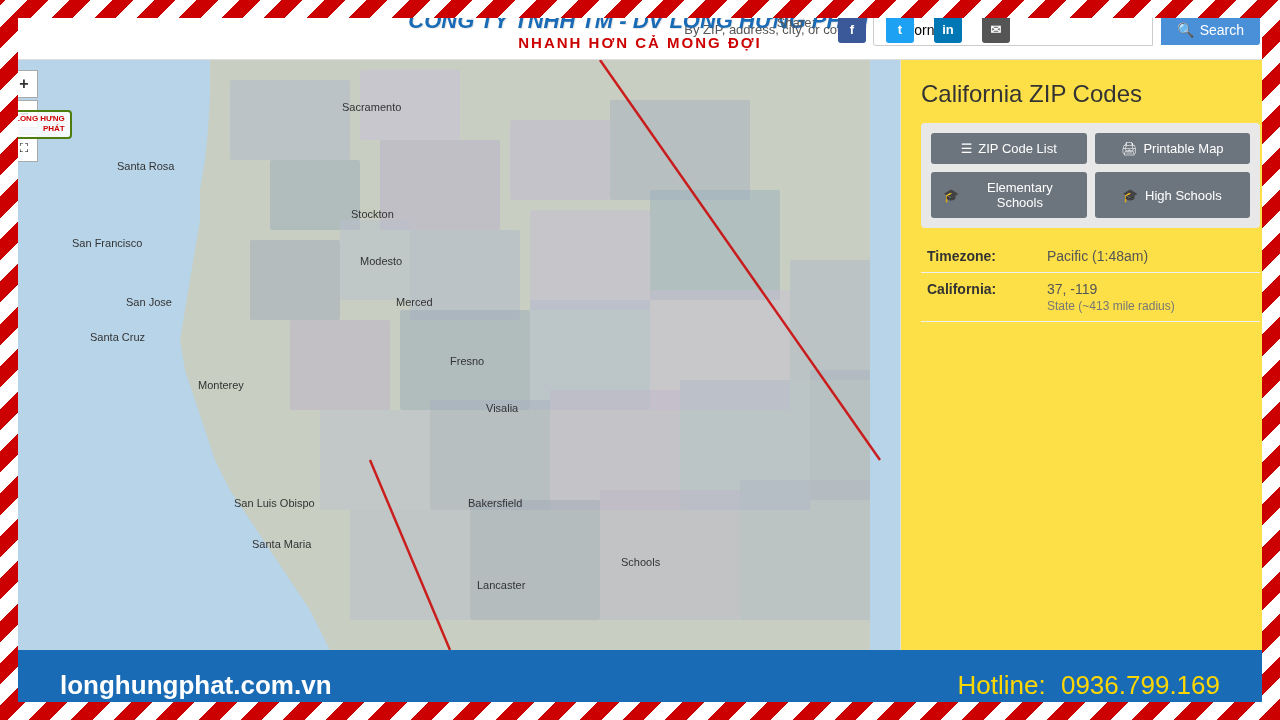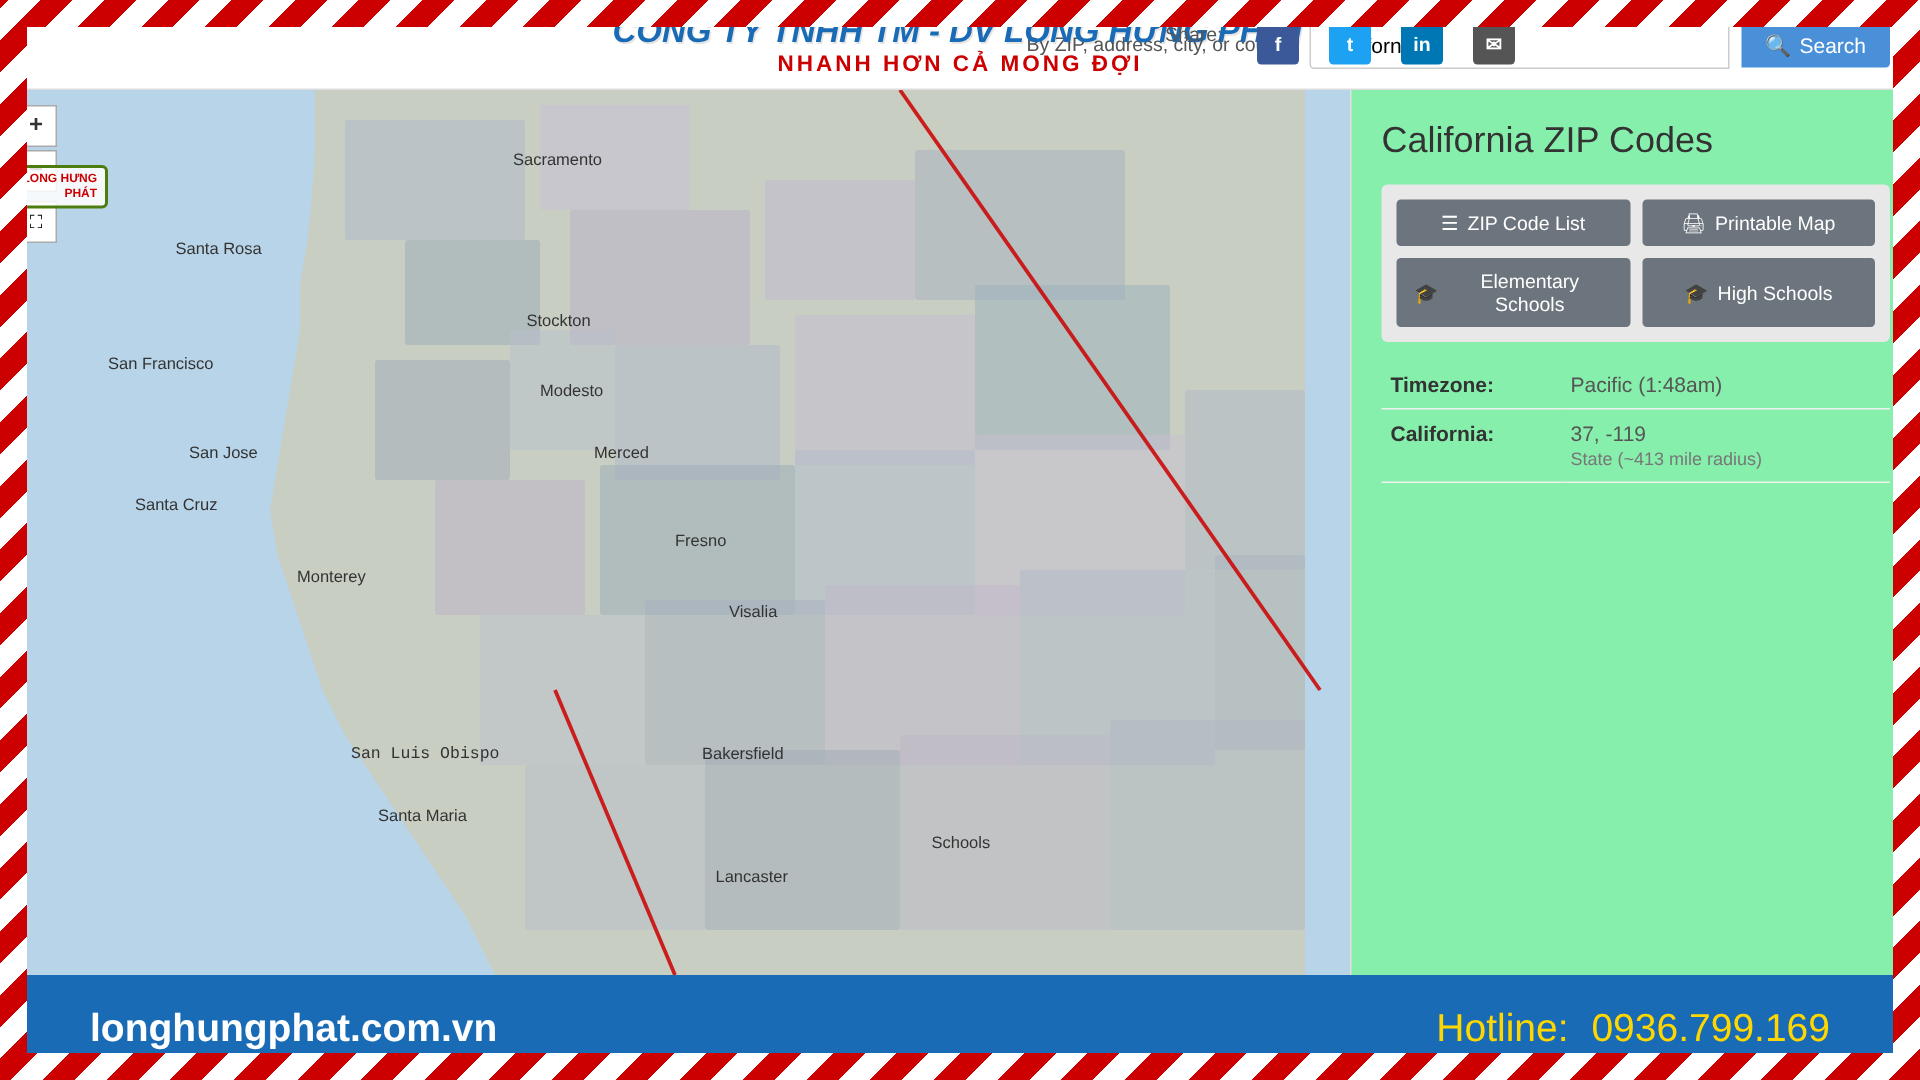--- a/index.html
+++ b/index.html
@@ -191,21 +191,21 @@
       font-weight: bold;
       z-index: 5;
       text-align: right;
       line-height: 1.3;
     }
 
     
     .right-panel {
       width: 380px;
       padding: 20px;
-      background: #86efac;
+      background: #fde047;
       border-left: 1px solid #e0e0e0;
       overflow-y: auto;
     }
     .panel-title {
       font-size: 24px;
       color: #333;
       margin-bottom: 15px;
       font-weight: normal;
     }
     .action-buttons {
@@ -384,21 +384,21 @@
     <div class="city-label" style="top:17%;left:13%;">Santa Rosa</div>
     <div class="city-label" style="top:25%;left:39%;">Stockton</div>
     <div class="city-label" style="top:30%;left:8%;">San Francisco</div>
     <div class="city-label" style="top:33%;left:40%;">Modesto</div>
     <div class="city-label" style="top:40%;left:14%;">San Jose</div>
     <div class="city-label" style="top:40%;left:44%;">Merced</div>
     <div class="city-label" style="top:46%;left:10%;">Santa Cruz</div>
     <div class="city-label" style="top:50%;left:50%;">Fresno</div>
     <div class="city-label" style="top:54%;left:22%;">Monterey</div>
     <div class="city-label" style="top:58%;left:54%;">Visalia</div>
-    <div class="city-label" style="top:74%;left:26%;font-family:Liberation Mono, monospace;">San Luis Obispo</div>
+    <div class="city-label" style="top:74%;left:26%;">San Luis Obispo</div>
     <div class="city-label" style="top:74%;left:52%;">Bakersfield</div>
     <div class="city-label" style="top:81%;left:28%;">Santa Maria</div>
     <div class="city-label" style="top:88%;left:53%;">Lancaster</div>
     <div class="city-label" style="top:84%;left:69%;">Schools</div>
   </div>
 
   <div class="right-panel">
     <h1 class="panel-title">California ZIP Codes</h1>
 
     <div class="action-buttons">

